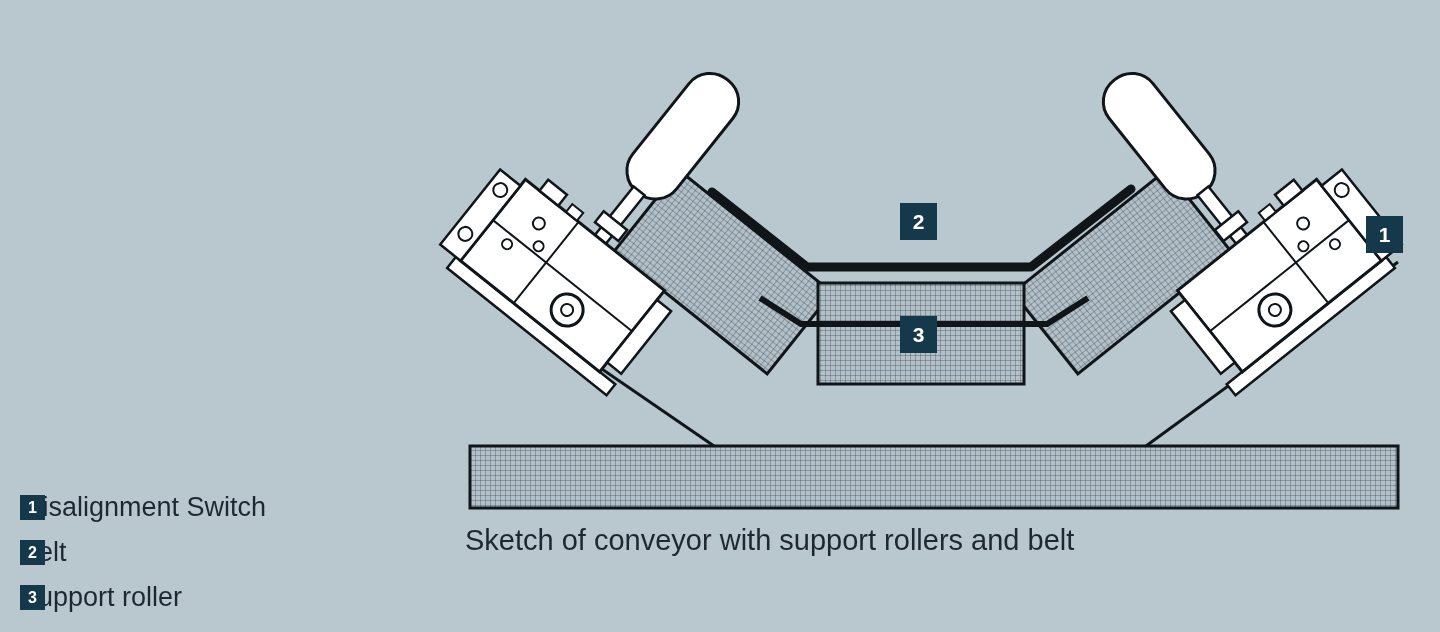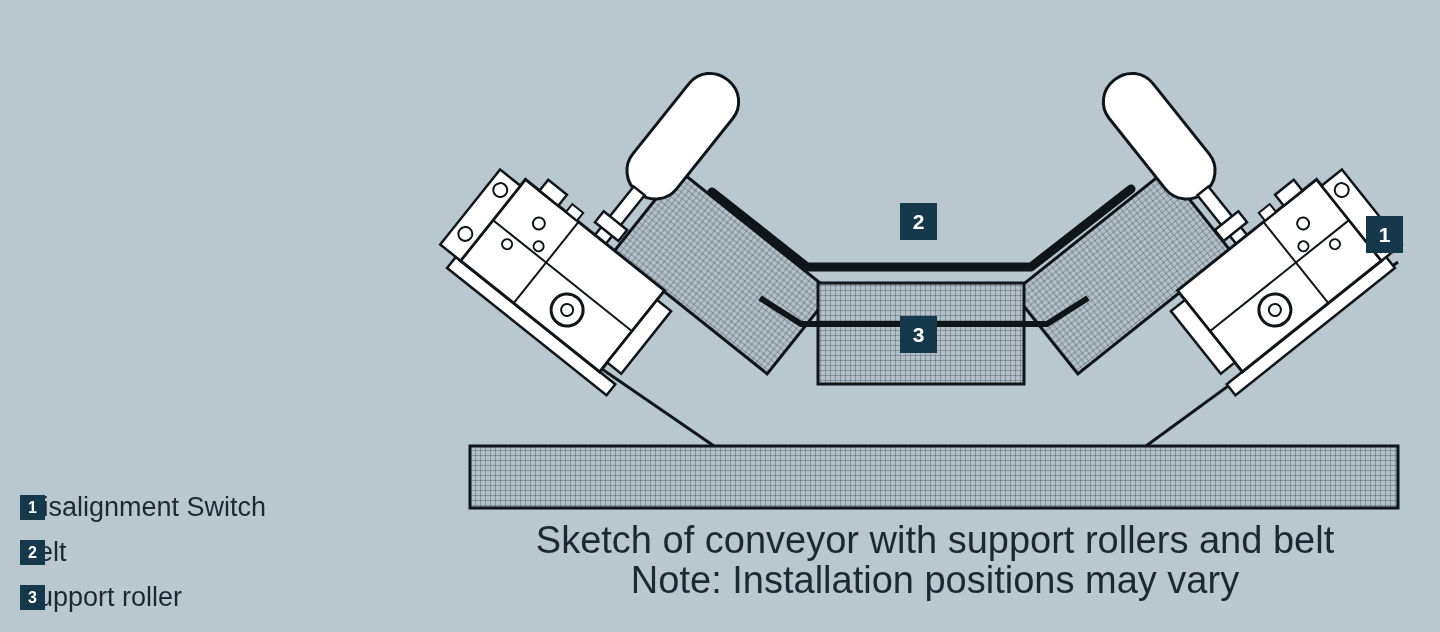--- a/index.html
+++ b/index.html
@@ -58,23 +58,23 @@
   .legend-label {
     font-size: 27px;
     color: #1e2833;
     white-space: nowrap;
   }
   .caption {
     position: absolute;
     left: 465px;
     top: 520px;
     width: 940px;
-    text-align: center;
+    text-align: left;
     color: #1e2833;
-    font-size: 38px;
+    font-size: 29px;
     line-height: 40px;
   }
 </style>
 </head>
 <body>
 
 <div class="stage">
 
   <svg class="diagram-svg" viewBox="0 0 1440 632">
     <defs>
@@ -149,16 +149,15 @@
       <span class="legend-label">Belt</span>
     </div>
     <div class="legend-row">
       <span class="badge badge-sm">3</span>
       <span class="legend-label">Support roller</span>
     </div>
   </div>
 
   <div class="caption">
     <div>Sketch of conveyor with support rollers and belt</div>
-    <div>Note: Installation positions may vary</div>
   </div>
 
 </div>
 
 </body></html>

